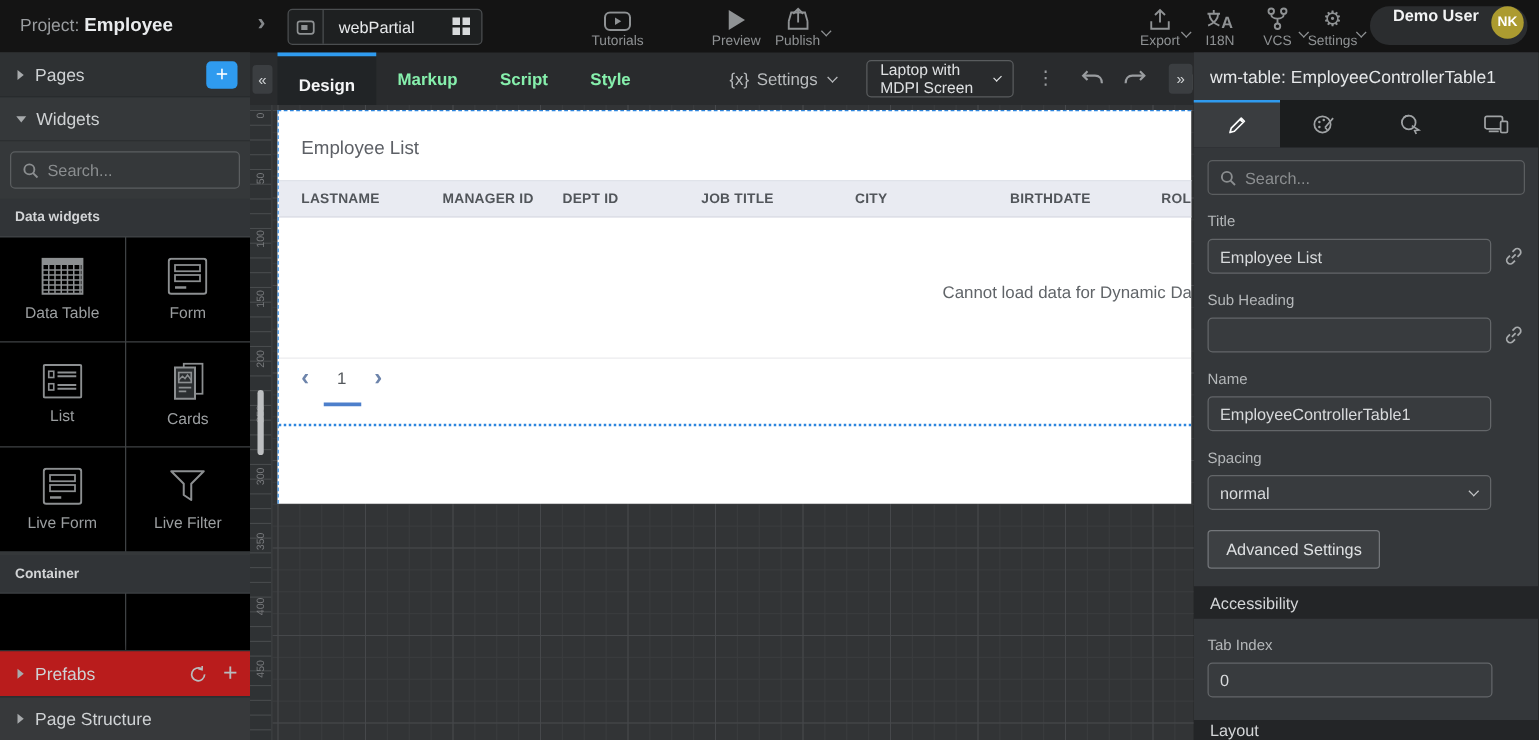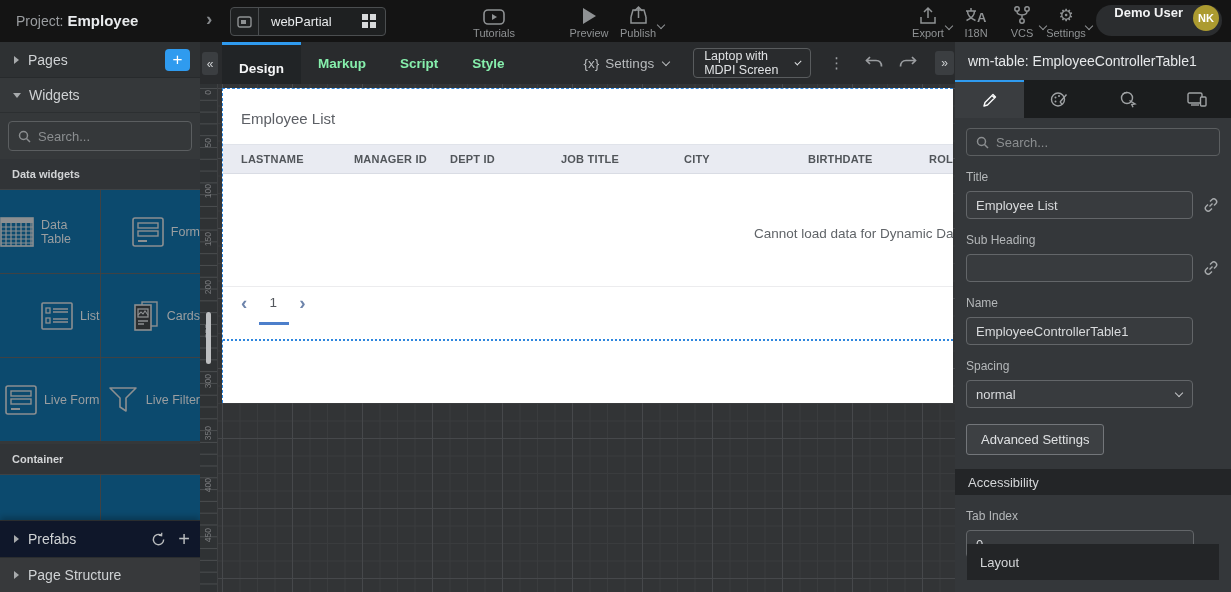--- a/index.html
+++ b/index.html
@@ -44,25 +44,25 @@
   .plusbtn { margin-left:auto; width:25px; height:22px; background:#2f9bef; border-radius:4px;
     color:#fff; font-size:17px; display:flex; align-items:center; justify-content:center; }
   .searchbox { margin:8px 8px 8px 8px; height:30px; border:1px solid #5b5e60; border-radius:4px;
     display:flex; align-items:center; padding:0 9px; gap:7px; background:transparent; }
   .searchbox input { flex:1; background:transparent; border:none; outline:none; color:#c7cacb;
     font-size:13px; font-family:"Liberation Sans",sans-serif; }
   .searchbox input::placeholder { color:#8b8e90; }
   .secstrip { height:30px; display:flex; align-items:center; padding:0 12px; font-size:11px;
     font-weight:700; color:#d2d4d6; background:#313437; }
   .tiles { display:grid; grid-template-columns:1fr 1fr; gap:1px; background:#3f4244; border-top:1px solid #3f4244; }
-  .tile { height:83px; background:#0c4a6e; display:flex; flex-direction:row; align-items:center;
-    justify-content:flex-end; gap:7px; color:#8c8f91; }
+  .tile { height:83px; background:#000000; display:flex; flex-direction:column; align-items:center;
+    justify-content:center; gap:7px; color:#8c8f91; }
   .tile .tlabel { font-size:12.5px; color:#9b9ea0; }
   .tiles-clip { flex:1; overflow:hidden; }
-  .row-prefabs { height:37px; background:#0f172a; border-top:1px solid #2a2d2f; box-shadow:0 -3px 6px rgba(0,0,0,.25); }
+  .row-prefabs { height:37px; background:#b91c1c; border-top:1px solid #2a2d2f; box-shadow:0 -3px 6px rgba(0,0,0,.25); }
   .row-pstruct { height:35px; background:#37393b; border-top:1px solid #2a2d2f; }
   .mini-ic { margin-left:auto; display:flex; align-items:center; gap:12px; color:#b9bcbe; }
   .mini-ic .plus { font-size:20px; font-weight:400; }
 
   
   .canvas { position:absolute; left:200px; top:42px; width:755px; height:550px; }
   .ctoolbar { position:relative; width:100%; height:42px; background:#292b2d; display:flex; align-items:center; }
   .collapse-btn { position:absolute; left:2px; top:10px; width:16px; height:23px; background:#3b3e41;
     border-radius:3px; color:#cfd2d4; font-size:12px; display:flex; align-items:center; justify-content:center; }
   .dtabs { display:flex; height:100%; margin-left:22px; }
@@ -121,21 +121,21 @@
   .frow { display:flex; align-items:center; gap:9px; margin-top:7px; }
   .finput { height:28px; flex:1; background:#383b3e; border:1px solid #636669; border-radius:4px;
     color:#d8dadc; font-size:13px; padding:0 9px; font-family:"Liberation Sans",sans-serif; outline:none; width:100%; }
   .bindic { color:#a7aaac; display:flex; width:18px; justify-content:center; }
   .fselect { position:relative; margin-top:7px; }
   .fselect .chev-s { position:absolute; right:11px; top:10px; border-color:#c3c5c7; }
   .advbtn { margin-top:16px; display:inline-block; padding:7px 14px; background:#3d4043;
     border:1px solid #73767a; border-radius:3px; color:#dee0e2; font-size:13px; }
   .isec { margin:14px -11px 0 -11px; height:26px; background:#232527; display:flex; align-items:center;
     padding-left:13px; font-size:13px; color:#d4d6d8; }
-  .isec.last { position:absolute; left:0; right:0; bottom:0; margin:12px; height:36px; }
+  .isec.last { position:absolute; left:0; right:0; bottom:0; margin:0; height:16px; }
   svg { display:block; }
 </style>
 </head>
 <body>
 
 <div class="app">
 
   <div class="topbar">
     <div class="proj">
       <span>Project:</span><b>Employee</b>

